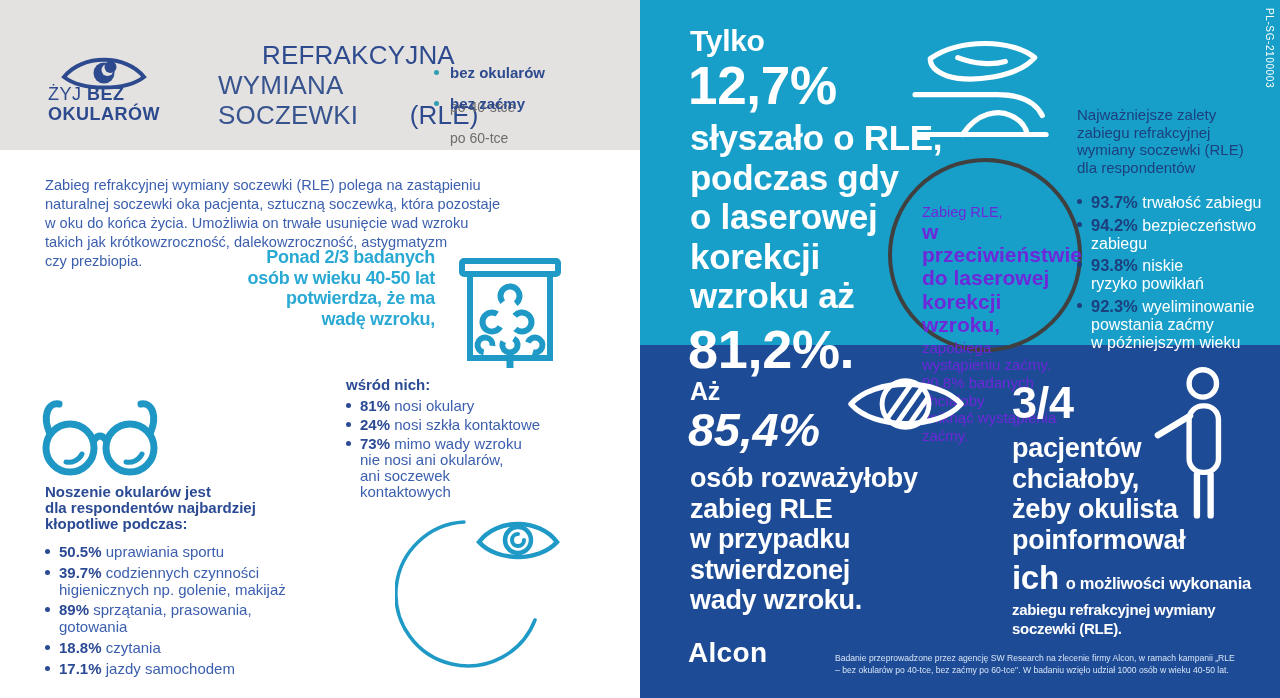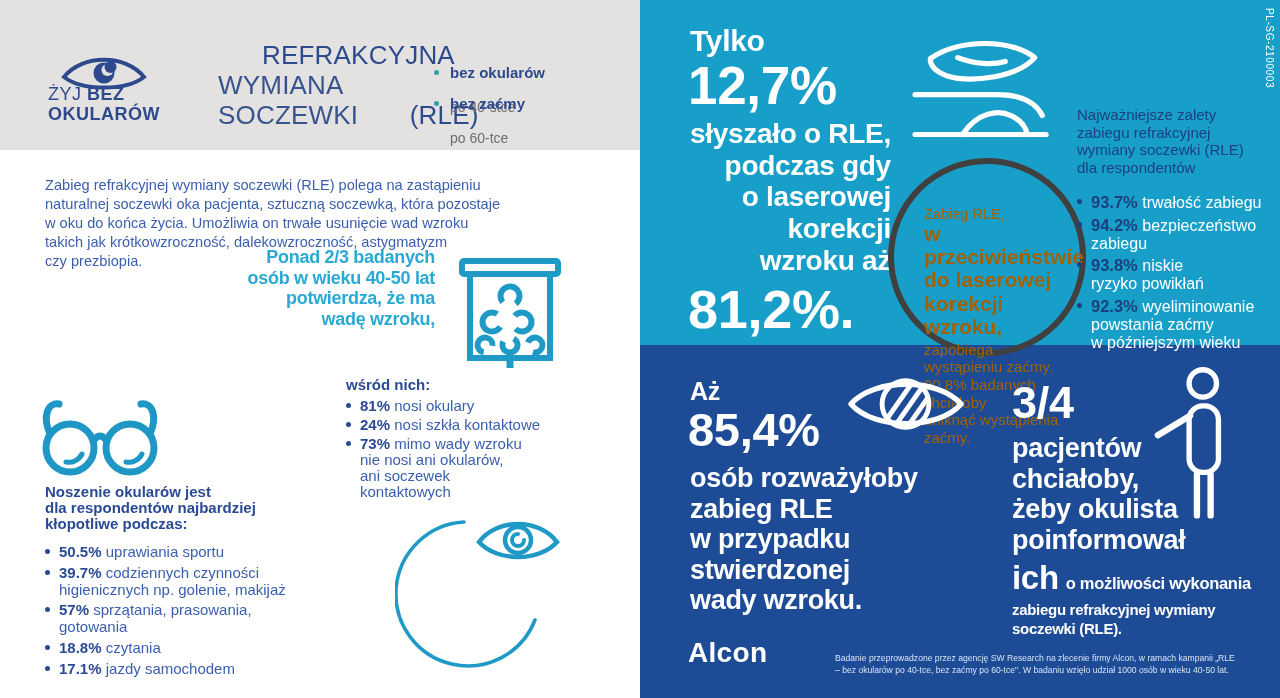--- a/index.html
+++ b/index.html
@@ -36,39 +36,39 @@
   .troubles-title{left:45px;top:484px;width:260px;font-weight:800;color:#2b4a94;font-size:15px;line-height:1.06;}
   .troubles{left:45px;top:544px;width:300px;font-size:15px;}
   .troubles .li{margin-bottom:4px;line-height:1.12;}
   .rle-text{left:424px;top:570px;width:180px;color:#3b5fae;font-size:13px;line-height:1.05;}
   .rle-text .rle{font-weight:800;color:#2b4a94;font-size:19px;letter-spacing:.5px;}
 
   
   .tr-text{left:690px;top:24px;color:#ffffff;font-weight:800;letter-spacing:-.3px;}
   .tr-w1{font-size:30px;line-height:1.1;}
   .tr-big1{font-size:53px;line-height:1.0;margin:2px 0 6px -2px;}
-  .tr-w2{font-size:28px;line-height:1.13;text-align:right;}
+  .tr-w2{font-size:35px;line-height:1.13;}
   .tr-big2{font-size:54px;line-height:1.0;margin:6px 0 0 -2px;}
-  .bubble{left:888px;top:158px;width:186px;height:186px;border:6px solid #404040;border-radius:50%;color:#a16207;}
+  .bubble{left:888px;top:158px;width:186px;height:186px;border:4px solid #404040;border-radius:50%;color:#6d28d9;}
   .bubble-inner{position:absolute;left:30px;top:42px;width:150px;line-height:1.12;}
   .bubble .n{font-size:14.5px;}
   .bubble .b{font-size:21px;font-weight:800;line-height:1.1;}
   .bubble .r{font-size:15px;margin-top:3px;line-height:1.18;}
   .adv{left:1077px;top:106px;width:190px;}
   .adv .t{font-weight:400;color:#1c3f7d;font-size:15px;line-height:1.18;margin-bottom:16px;}
   .adv .li{color:#ffffff;font-size:16px;line-height:1.12;margin-bottom:4px;}
   .adv .li .bdot{background:#1c3f7d;top:6px;}
   .adv .li .pct{color:#1c3f7d;font-size:16.5px;}
   .side-code{right:5px;top:8px;color:#ffffff;font-size:10px;letter-spacing:.6px;
              writing-mode:vertical-rl;text-orientation:mixed;}
 
   
   .br-text{left:690px;top:378px;color:#fff;font-weight:800;letter-spacing:-.3px;}
   .br-az{font-size:25px;line-height:1.05;}
-  .br-big{font-size:47px;line-height:1.0;margin:2px 0 10px -2px;}
+  .br-big{font-size:47px;line-height:1.0;margin:2px 0 10px -2px;font-style:italic;}
   .br-lines{font-size:27px;line-height:1.13;}
   .frac-col{left:1012px;top:380px;color:#fff;font-weight:800;letter-spacing:-.3px;}
   .frac{font-size:45px;line-height:1.0;margin-bottom:8px;}
   .frac-lines{font-size:27px;line-height:1.13;}
   .ich-row{margin-top:4px;}
   .ich{font-size:33px;}
   .ich-tail{font-size:16.5px;margin-left:7px;}
   .tail-small{font-size:15px;line-height:1.25;margin-top:4px;}
   .brand{left:688px;top:637px;color:#fff;font-weight:800;font-size:28px;letter-spacing:.3px;}
   .footnote{left:835px;top:652px;width:440px;color:#d7e4f6;font-size:8.6px;line-height:1.45;}
@@ -162,21 +162,21 @@
   </div>
 
   <div class="abs troubles-title pre">Noszenie okularów jest
 dla respondentów najbardziej
 kłopotliwe podczas:</div>
 
   <div class="abs troubles">
     <div class="li"><span class="bdot"></span><span class="pct">50.5%</span> <span class="pre">uprawiania sportu</span></div>
     <div class="li"><span class="bdot"></span><span class="pct">39.7%</span> <span class="pre">codziennych czynności
 higienicznych np. golenie, makijaż</span></div>
-    <div class="li"><span class="bdot"></span><span class="pct">57%</span> <span class="pre">sprzątania, prasowania,
+    <div class="li"><span class="bdot"></span><span class="pct">89%</span> <span class="pre">sprzątania, prasowania,
 gotowania</span></div>
     <div class="li"><span class="bdot"></span><span class="pct">18.8%</span> <span class="pre">czytania</span></div>
     <div class="li"><span class="bdot"></span><span class="pct">17.1%</span> <span class="pre">jazdy samochodem</span></div>
   </div>
 
   <div class="abs" style="left:395px;top:498px;">
     <svg width="250" height="200" viewBox="0 0 250 200" fill="none" stroke="#1f9ac6" stroke-linecap="round">
       <path d="M140,122 A72,72 0 1 1 69,24" stroke-width="3.5"></path>
       <g transform="translate(78,14)">
         <path d="M6,30 C24,6 66,6 84,30 C66,50 24,50 6,30 Z" stroke-width="4.5"></path>

